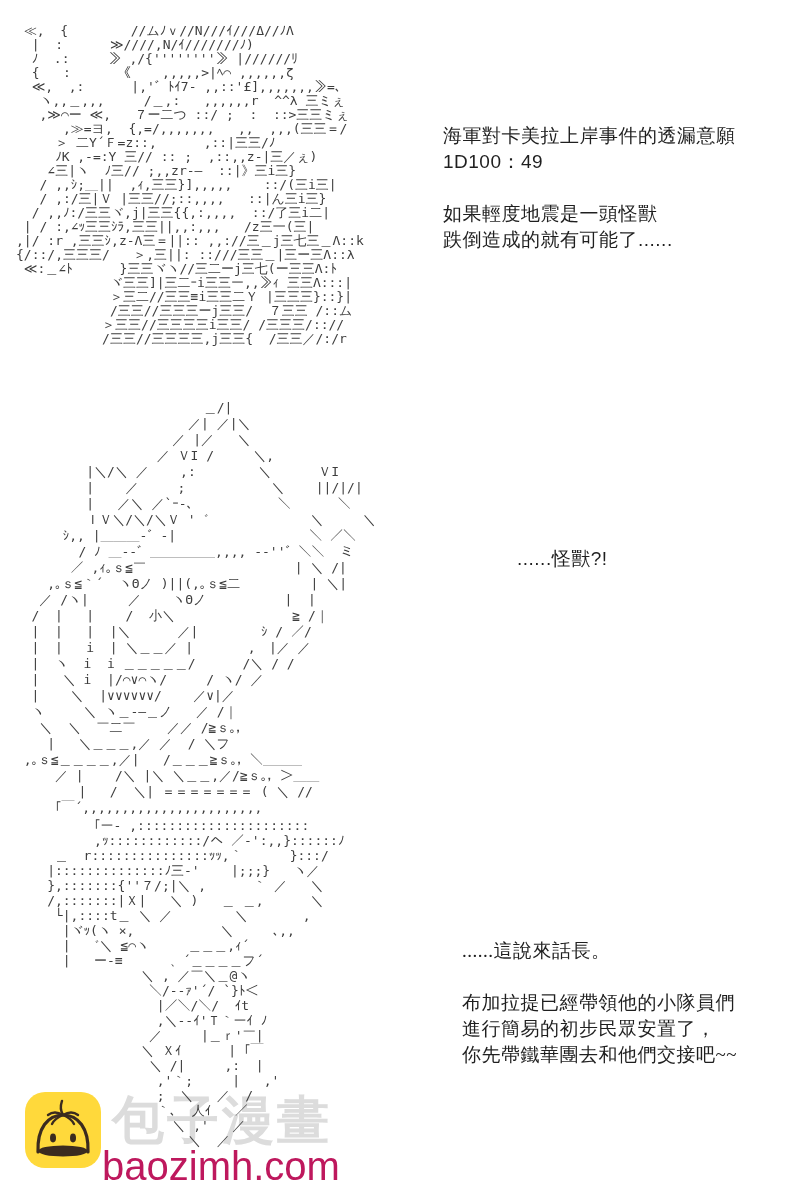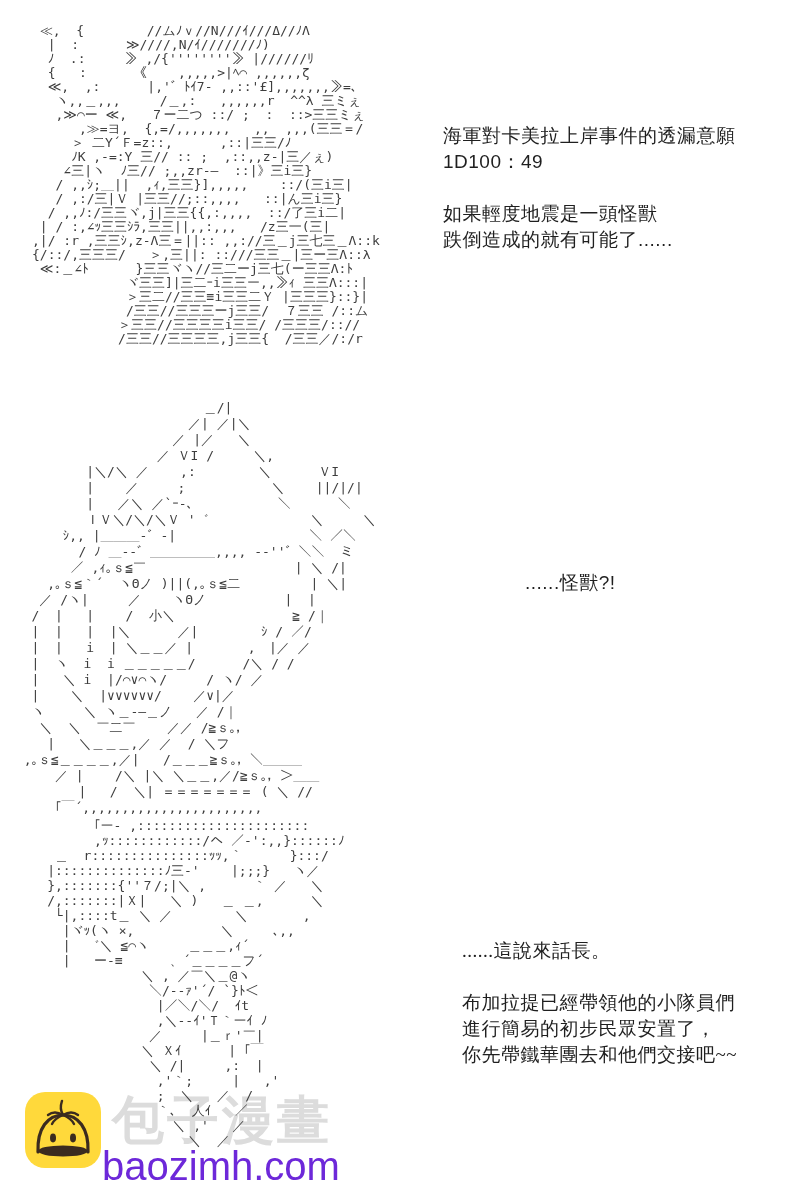--- a/index.html
+++ b/index.html
@@ -8,54 +8,54 @@
 
   .aa {
     position: absolute;
     font-family: "DejaVu Sans Mono", monospace;
     font-size: 13px;
     line-height: 14px;
     color: #3d3d3d;
     white-space: pre;
     z-index: 2;
   }
-  #aa-top    { left: 32px;  top: 24px; }
+  #aa-top    { left: 16px;  top: 24px; }
   #aa-middle { left: 8px;   top: 400px; line-height: 16px; }
   #aa-bottom { left: 8px;   top: 818px; line-height: 15px; }
 
   .narration {
     position: absolute;
     color: #1f1f1f;
     font-size: 19px;
     line-height: 26px;
     white-space: pre-wrap;
     z-index: 3;
     letter-spacing: 0.5px;
   }
   #narration-1 { left: 443px; top: 123px; }
-  #narration-2 { left: 517px; top: 570px; margin-left: 8px; }
+  #narration-2 { left: 517px; top: 546px; }
   #narration-3 { left: 462px; top: 938px; font-family: Liberation Serif, serif; }
 
   .watermark { position: absolute; z-index: 1; }
   #watermark-icon {
     left: 25px; top: 1092px;
     width: 76px; height: 76px;
   }
   #watermark-name {
     left: 112px; top: 1086px;
     font-size: 52px;
     font-weight: bold;
     color: #dcdcdc;
     letter-spacing: 3px;
     white-space: nowrap;
   }
   #watermark-url {
     left: 102px; top: 1144px;
     font-size: 40px;
-    color: #6d28d9;
+    color: #be185d;
     white-space: nowrap;
   }
 </style>
 </head>
 <body>
 
 <div class="watermark" id="watermark-icon">
   <svg width="76" height="76" viewBox="0 0 76 76" xmlns="http://www.w3.org/2000/svg">
     <rect x="0" y="0" width="76" height="76" rx="20" fill="#FFD93B"></rect>
     <ellipse cx="38" cy="59" rx="25" ry="5.5" fill="#3B2B1F"></ellipse>

